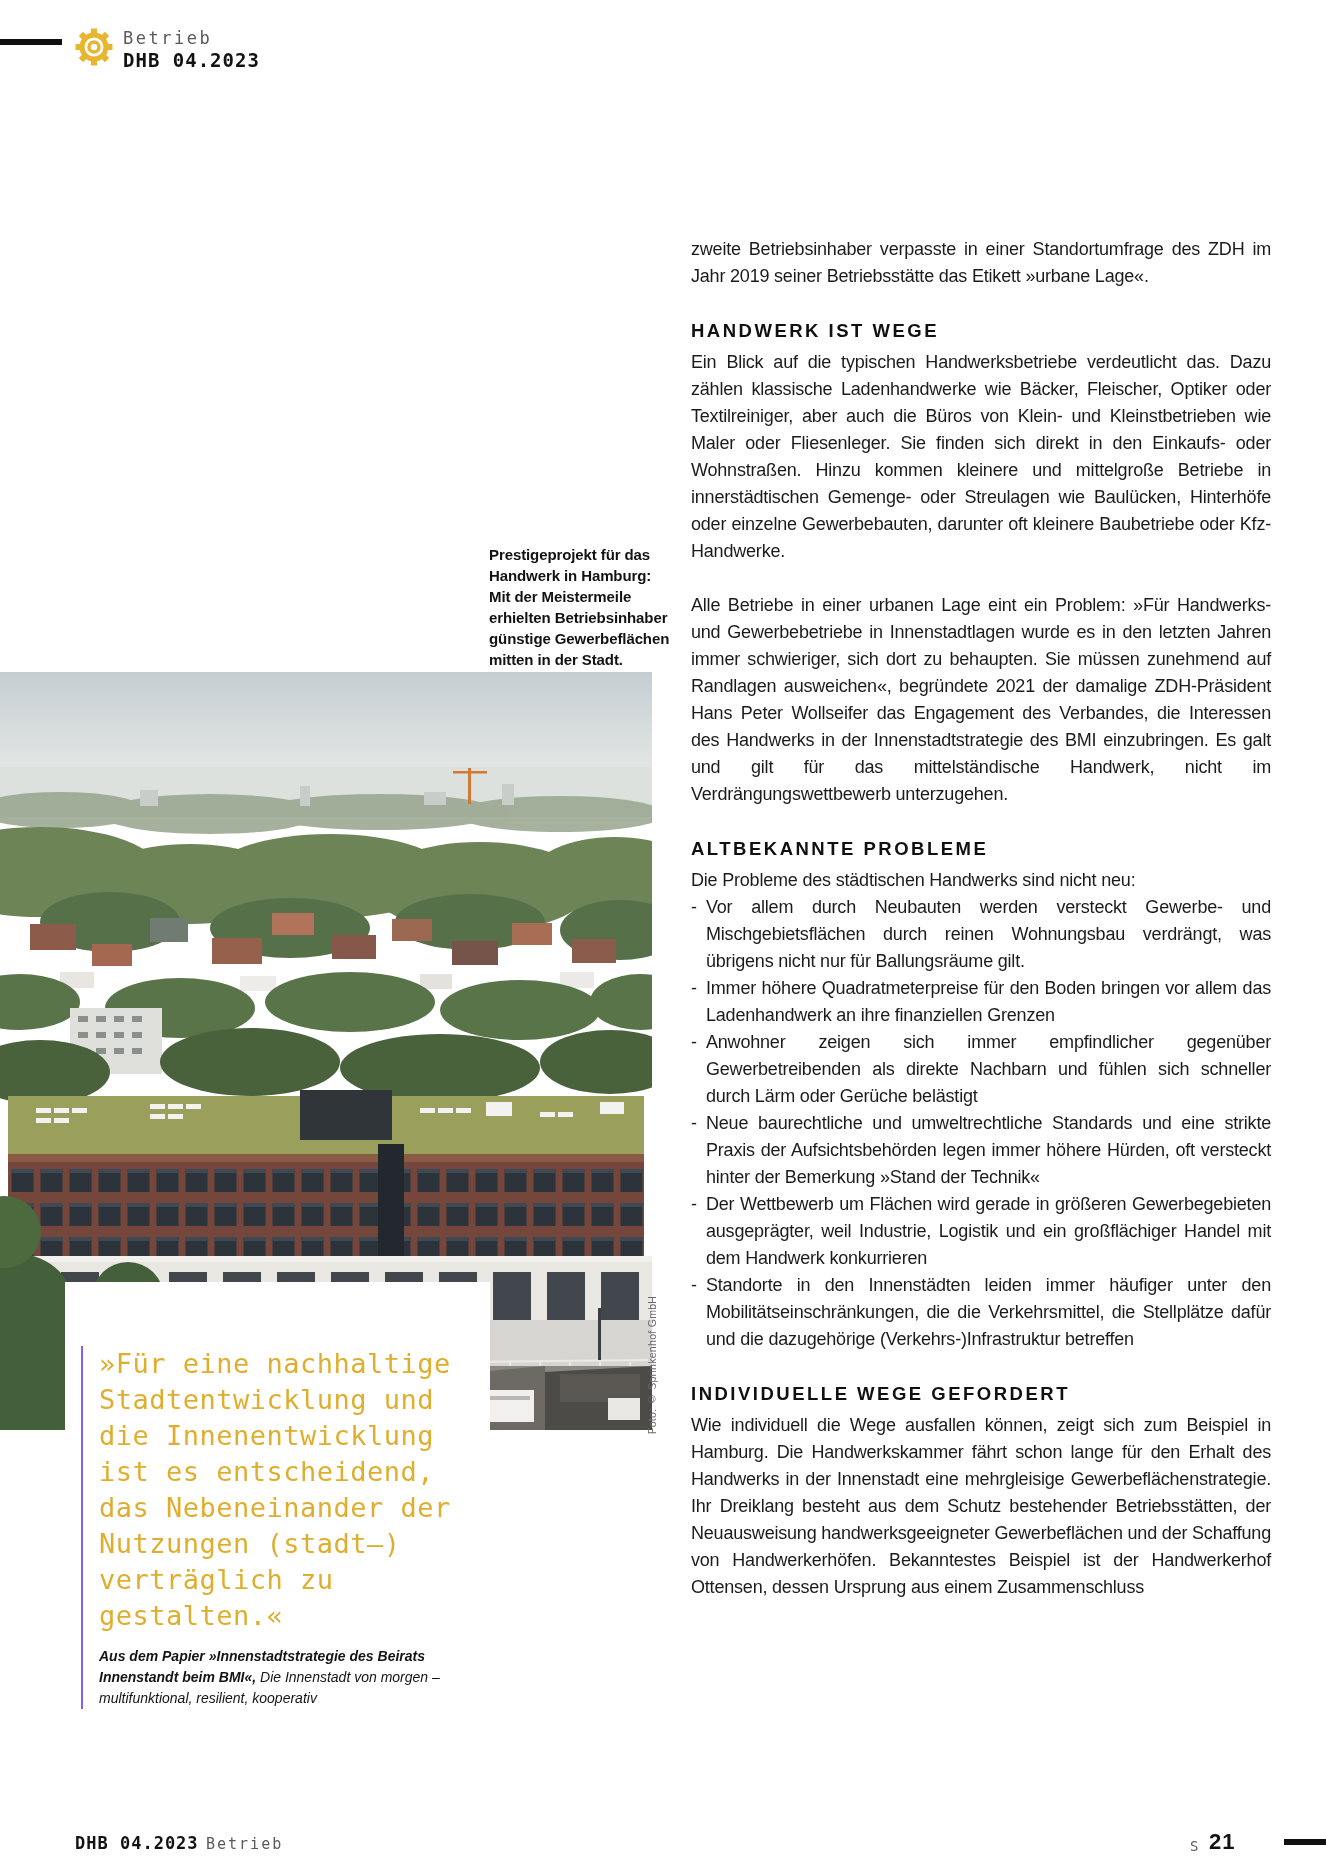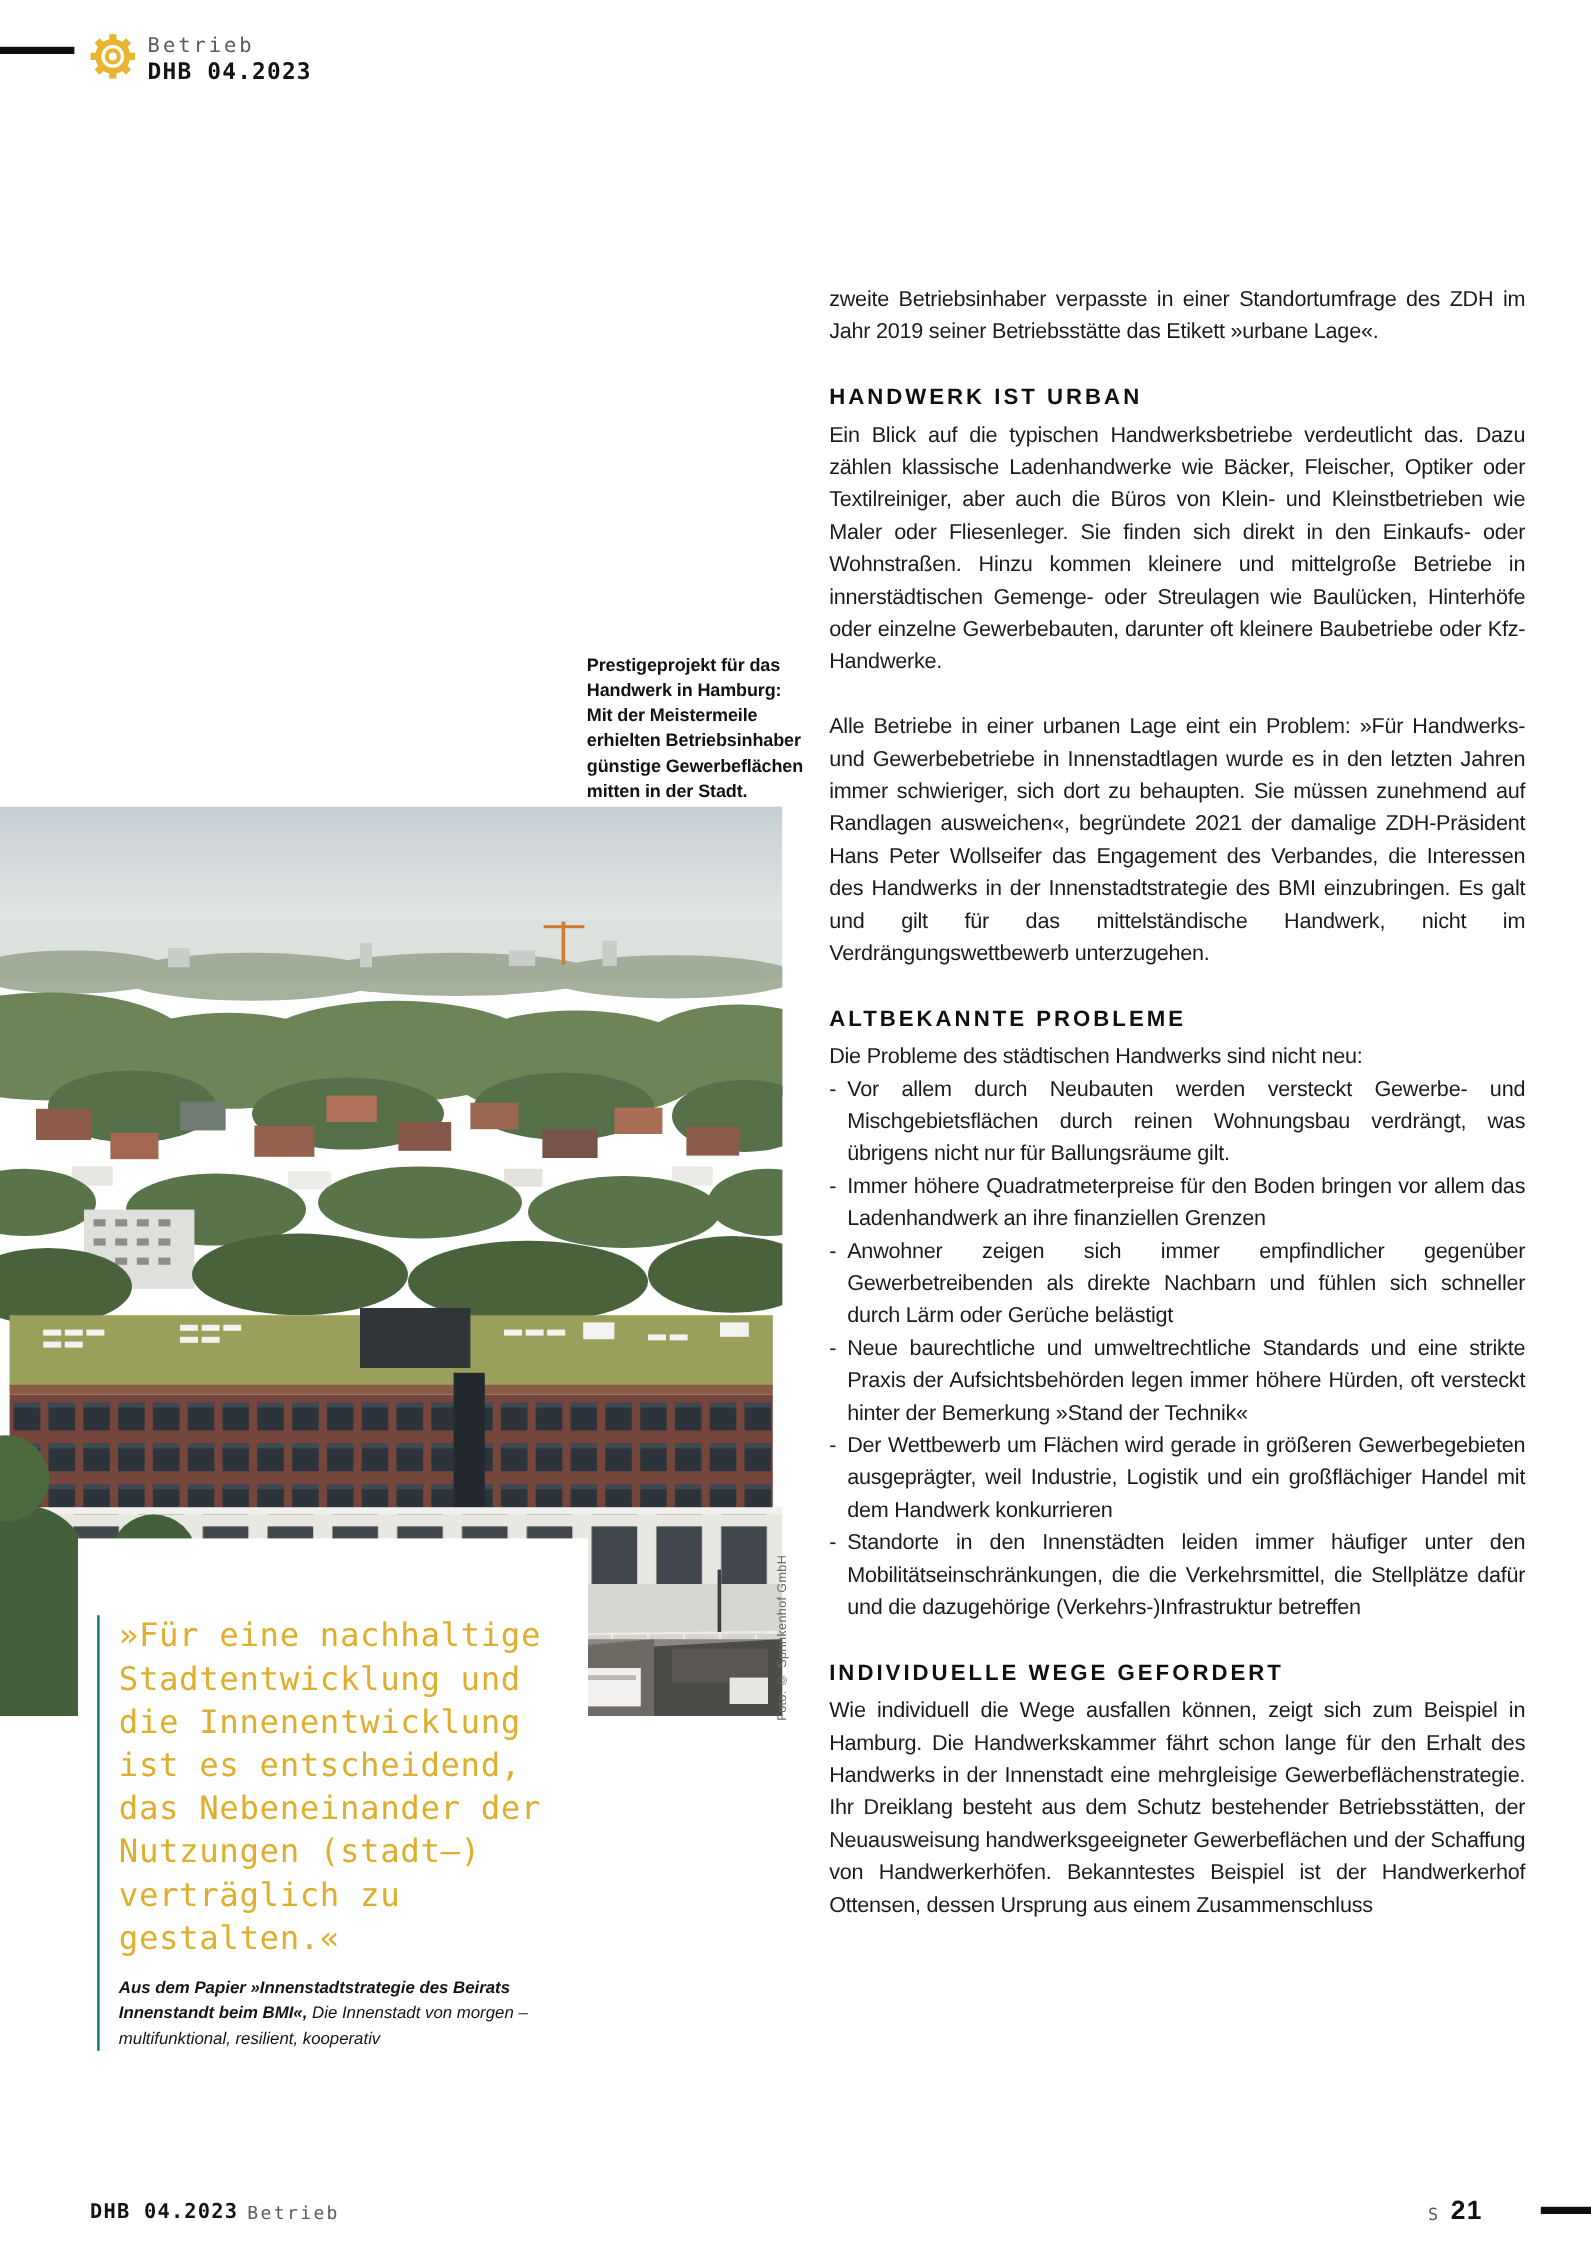--- a/index.html
+++ b/index.html
@@ -18,21 +18,21 @@
   .caption{position:absolute;left:489px;top:544px;width:184px;font-size:15px;line-height:21px;
     font-weight:bold;color:#121212;letter-spacing:-0.1px;}
   .photo{position:absolute;left:0;top:672px;width:652px;height:758px;}
   .photo svg{display:block;width:652px;height:758px;}
   .credit{position:absolute;left:646px;top:1284px;height:150px;writing-mode:vertical-rl;
     transform:rotate(180deg);font-size:10.5px;color:#6a6a6a;letter-spacing:0.3px;white-space:nowrap;}
 
   
   .quotebox{position:absolute;left:65px;top:1282px;width:425px;background:#fff;
     padding:64px 18px 10px 16px;box-sizing:border-box;}
-  .quoteinner{border-left:2px solid #0f766e;padding-left:16px;}
+  .quoteinner{border-left:2px solid #8b5cf6;padding-left:16px;}
   .quote{font-family:"DejaVu Sans Mono",monospace;font-size:27px;line-height:36px;
     letter-spacing:0.5px;color:#DFAE2E;}
   .attribution{margin-top:12px;font-size:14px;line-height:21px;font-style:italic;
     color:#141414;width:370px;}
   .attribution .b{font-weight:bold;text-align:right;}
 
   
   .article{position:absolute;left:691px;top:236px;width:580px;font-size:18px;line-height:27px;
     text-align:justify;letter-spacing:-0.2px;color:#1b1b1b;}
   .article p{margin:0 0 27px 0;}
@@ -259,21 +259,21 @@
       <div class="attribution">
         <span class="b">Aus dem Papier »Innenstadtstrategie des Beirats Innenstandt beim BMI«,</span>
         <span>Die Innenstadt von morgen – multifunktional, resilient, kooperativ</span>
       </div>
     </div>
   </div>
 
   <div class="article">
     <p>zweite Betriebsinhaber verpasste in einer Standortumfrage des ZDH im Jahr 2019 seiner Betriebsstätte das Etikett »urbane Lage«.</p>
 
-    <h2>HANDWERK IST URBAN</h2>
+    <h2>HANDWERK IST WEGE</h2>
     <p>Ein Blick auf die typischen Handwerksbetriebe verdeutlicht das. Dazu zählen klassische Ladenhandwerke wie Bäcker, Fleischer, Optiker oder Textilreiniger, aber auch die Büros von Klein- und Kleinstbetrieben wie Maler oder Fliesenleger. Sie finden sich direkt in den Einkaufs- oder Wohnstraßen. Hinzu kommen kleinere und mittelgroße Betriebe in innerstädtischen Gemenge- oder Streulagen wie Baulücken, Hinterhöfe oder einzelne Gewerbebauten, darunter oft kleinere Baubetriebe oder Kfz-Handwerke.</p>
     <p>Alle Betriebe in einer urbanen Lage eint ein Problem: »Für Handwerks- und Gewerbebetriebe in Innenstadtlagen wurde es in den letzten Jahren immer schwieriger, sich dort zu behaupten. Sie müssen zunehmend auf Randlagen ausweichen«, begründete 2021 der damalige ZDH-Präsident Hans Peter Wollseifer das Engagement des Verbandes, die Interessen des Handwerks in der Innenstadtstrategie des BMI einzubringen. Es galt und gilt für das mittelständische Handwerk, nicht im Verdrängungswettbewerb unterzugehen.</p>
 
     <h2>ALTBEKANNTE PROBLEME</h2>
     <p class="intro">Die Probleme des städtischen Handwerks sind nicht neu:</p>
     <ul>
       <li>Vor allem durch Neubauten werden versteckt Gewerbe- und Mischgebietsflächen durch reinen Wohnungsbau verdrängt, was übrigens nicht nur für Ballungsräume gilt.</li>
       <li>Immer höhere Quadratmeterpreise für den Boden bringen vor allem das Ladenhandwerk an ihre finanziellen Grenzen</li>
       <li>Anwohner zeigen sich immer empfindlicher gegenüber Gewerbetreibenden als direkte Nachbarn und fühlen sich schneller durch Lärm oder Gerüche belästigt</li>
       <li>Neue baurechtliche und umweltrechtliche Standards und eine strikte Praxis der Aufsichtsbehörden legen immer höhere Hürden, oft versteckt hinter der Bemerkung »Stand der Technik«</li>

